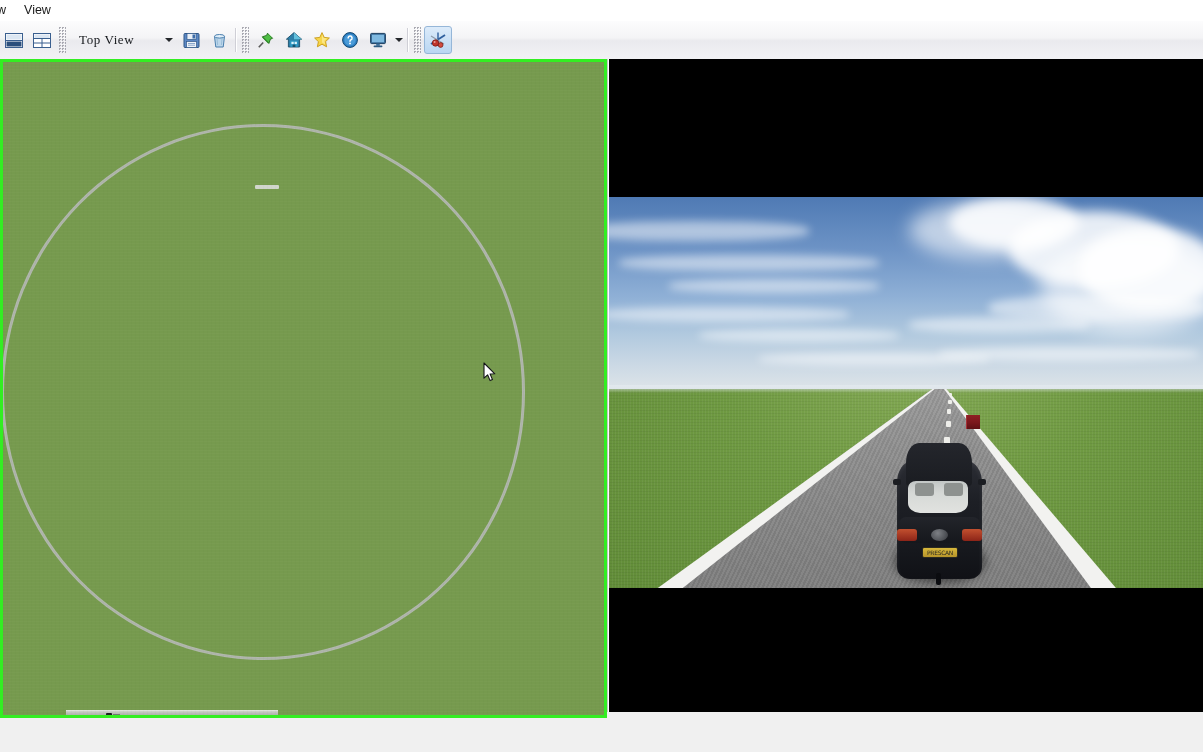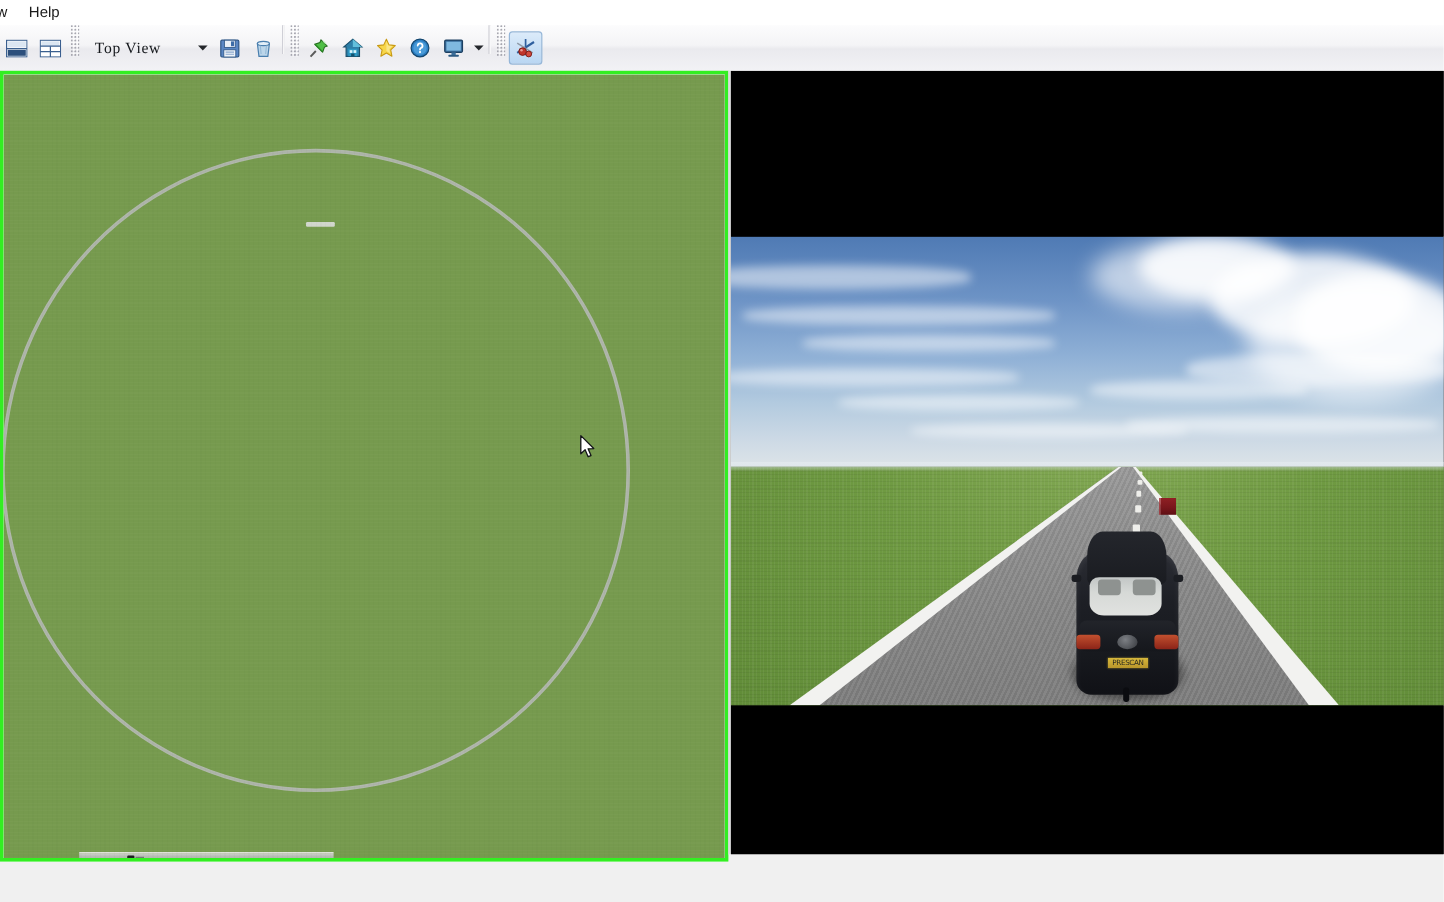--- a/index.html
+++ b/index.html
@@ -39,21 +39,21 @@
   }
 
   
   .toolbar {
     position: absolute;
     left: 0; top: 21px;
     width: 1203px; height: 38px;
     background: linear-gradient(to bottom, #fcfcfd 0%, #f4f4f6 44%, #eaeaee 52%, #f2f2f5 100%);
     border-bottom: 1px solid #bfbfc6;
     display: flex;
-    align-items: flex-start;
+    align-items: center;
   }
   .tb-group {
     display: flex;
     align-items: center;
     height: 100%;
   }
   .grip {
     width: 7px;
     height: 26px;
     margin: 0 3px;
@@ -456,21 +456,21 @@
     width: 14px;
     height: 21px;
     pointer-events: none;
   }
 </style>
 </head>
 <body>
 
 <div class="menubar">
   <div class="menu-item clipped">w</div>
-  <div class="menu-item">Help</div>
+  <div class="menu-item">View</div>
 </div>
 
 <div class="toolbar">
 
   <div class="tb-group">
     <div class="tb-btn">
       <svg width="18" height="15" viewBox="0 0 18 15">
         <rect x="0.5" y="0.5" width="17" height="14" fill="#ffffff" stroke="#3a5f8f" stroke-width="1"></rect>
         <rect x="1.5" y="1.5" width="15" height="5" fill="#dbe6f2"></rect>
         <rect x="1.5" y="8.5" width="15" height="5" fill="#2c4f7c"></rect>

